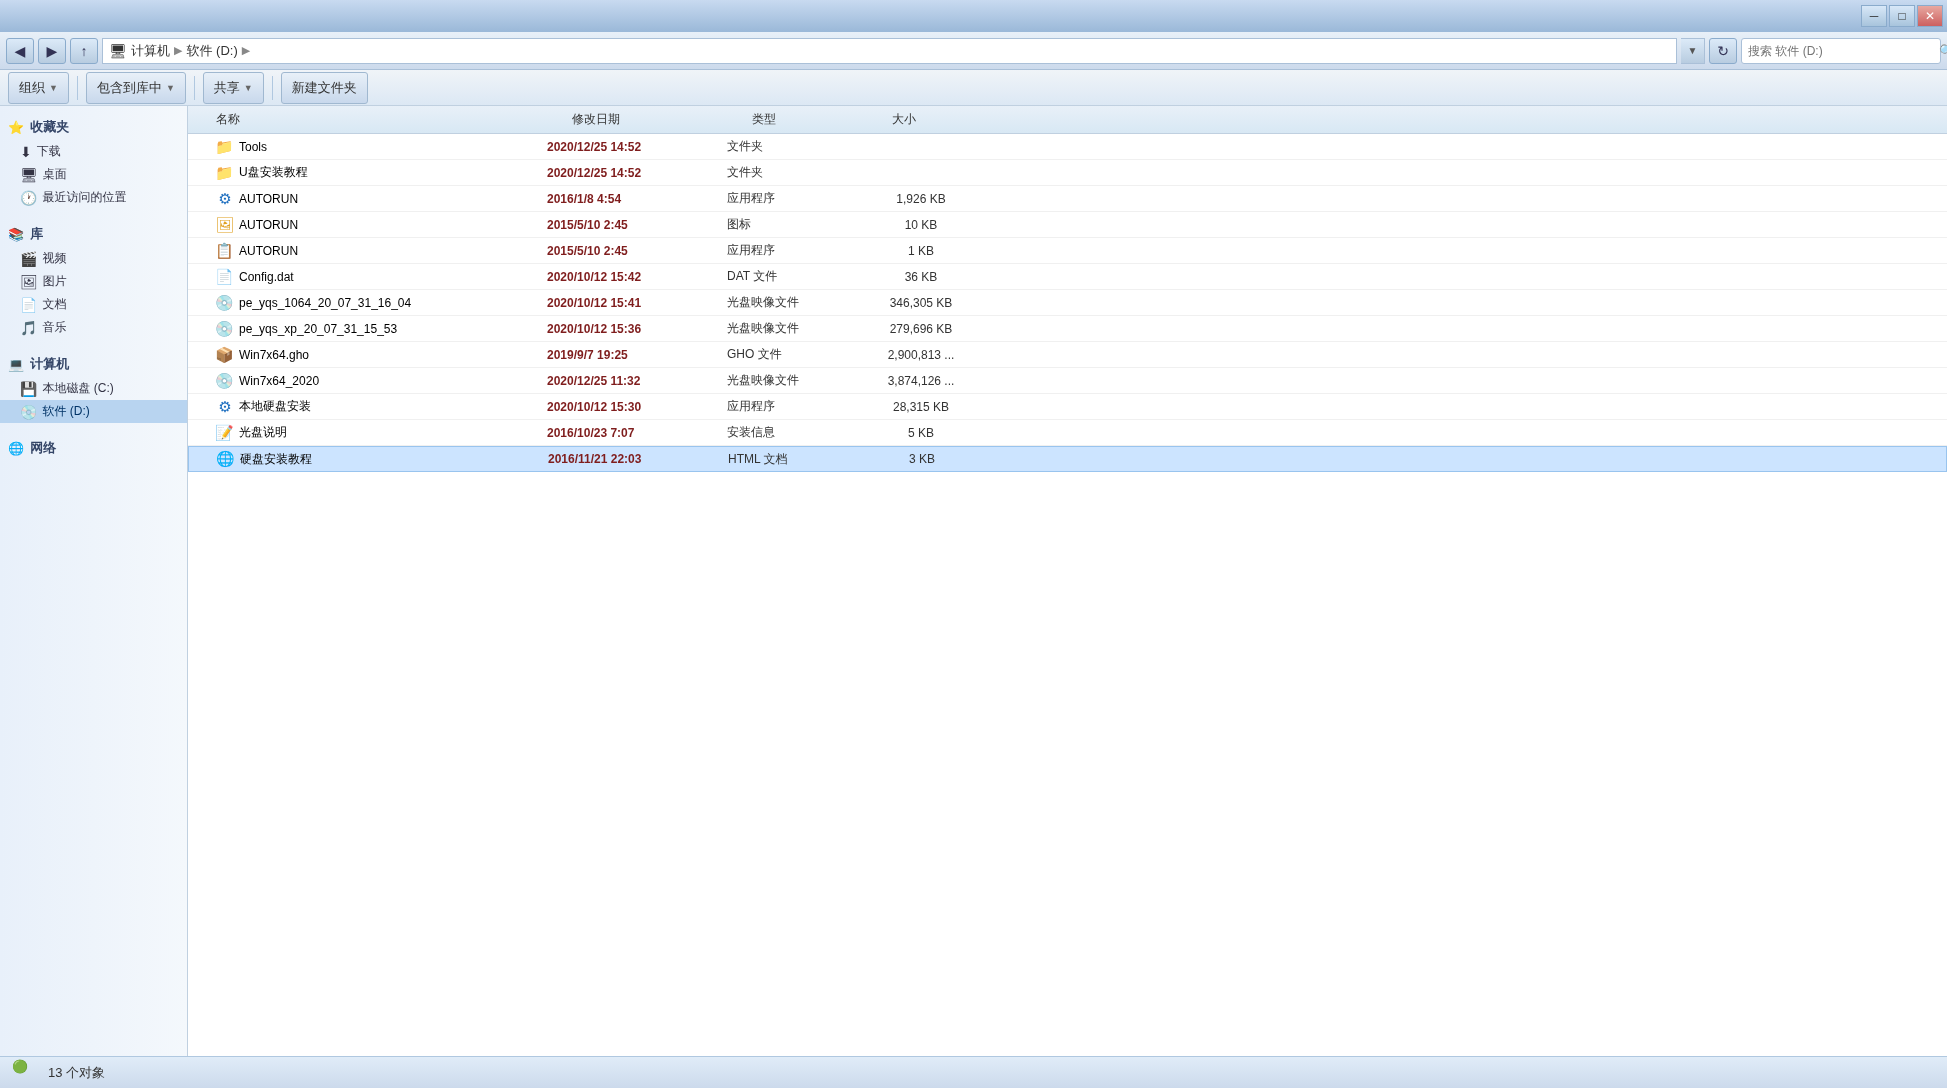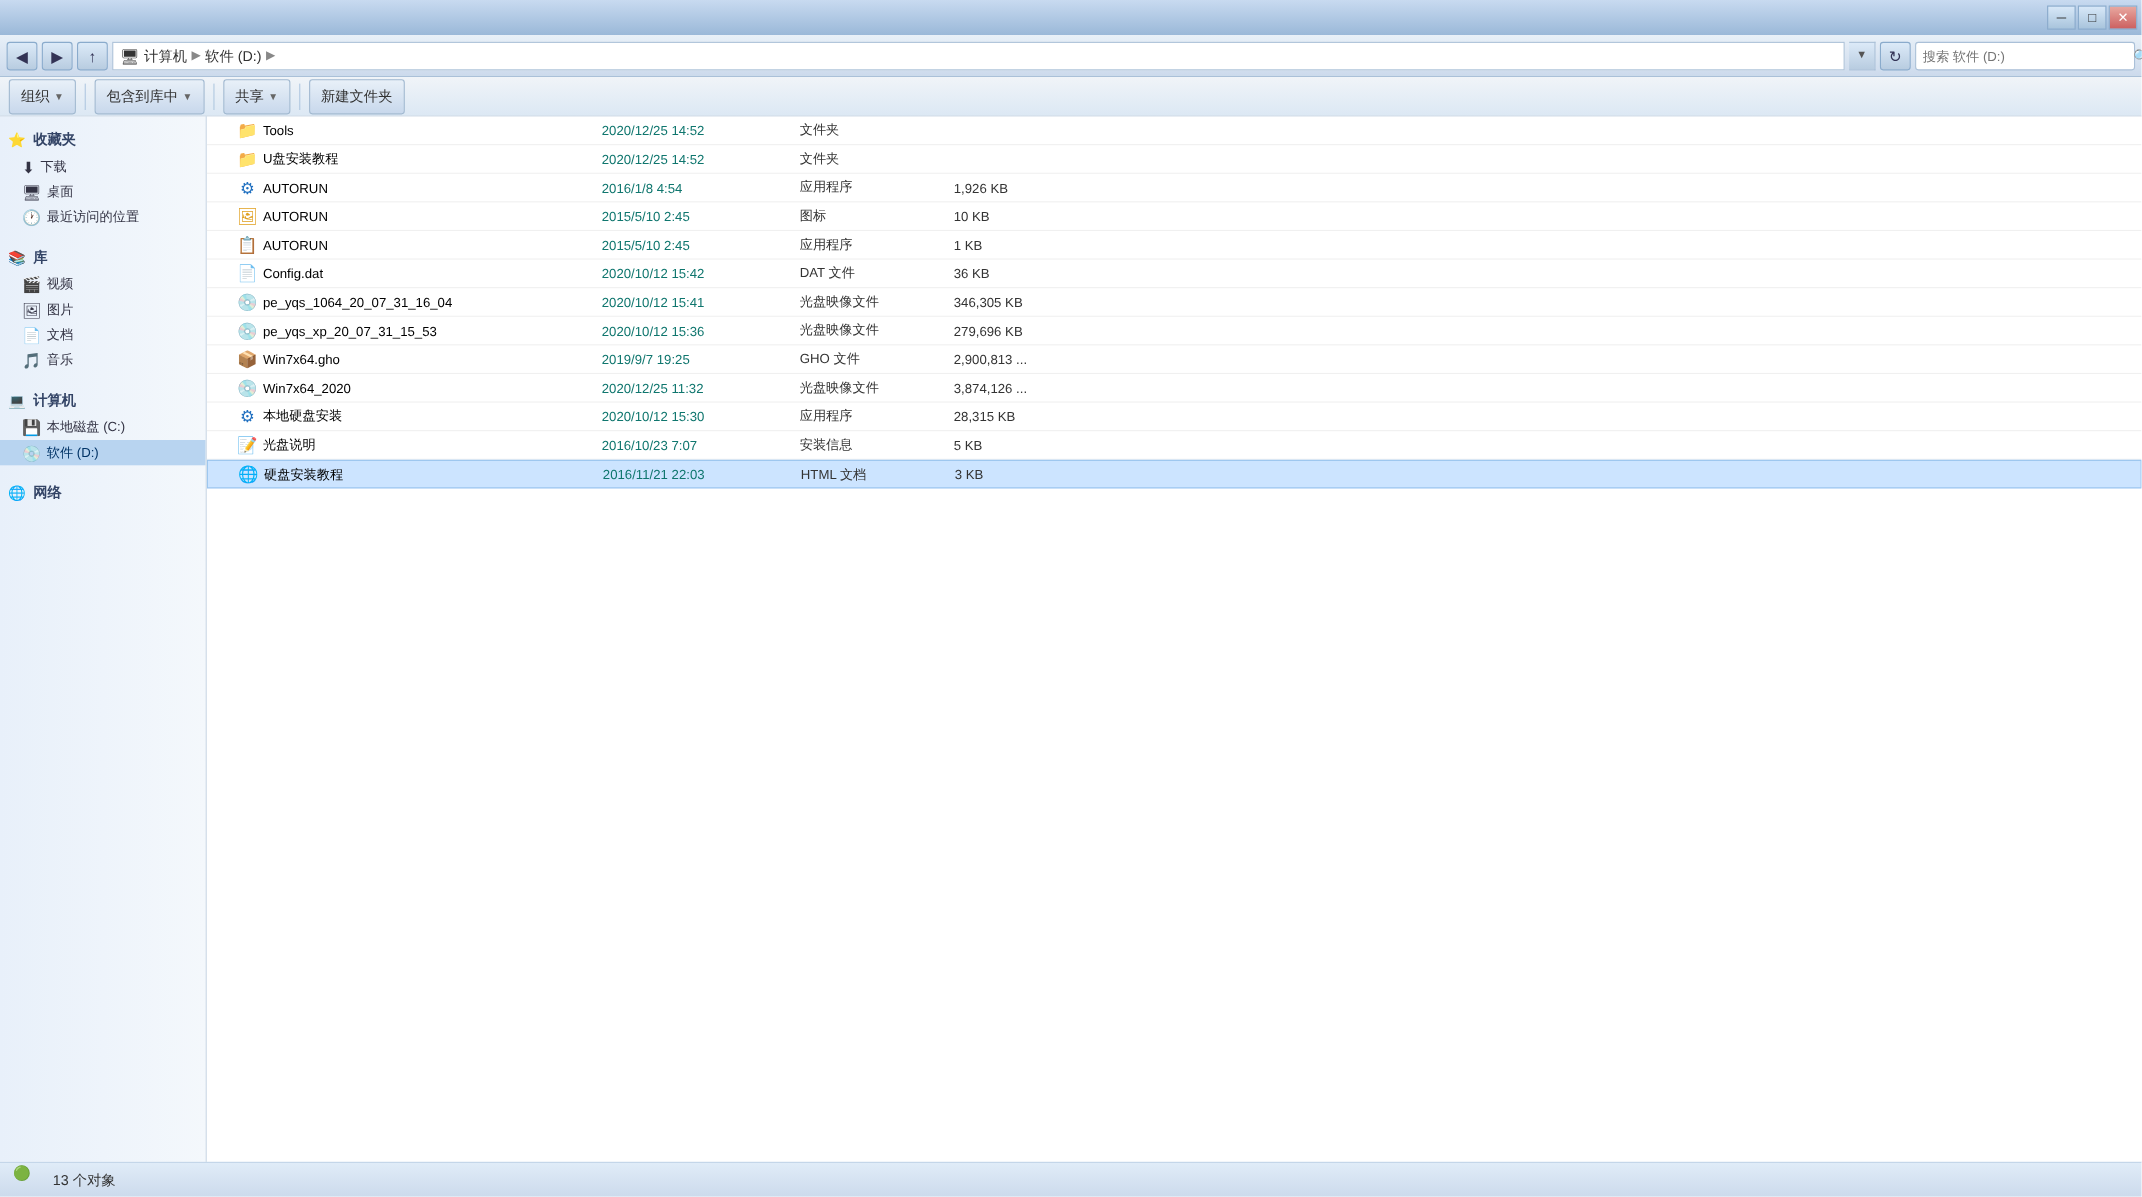--- a/index.html
+++ b/index.html
@@ -216,23 +216,23 @@
       height: 26px;
       font-size: 12px;
       color: #000;
       padding: 0 4px;
       border-bottom: 1px solid #f0f0f0;
       cursor: pointer;
     }
     .file-row.selected { background: #cce4ff; border: 1px solid #99c4ee; }
     .file-icon { width: 18px; height: 18px; margin-right: 5px; display: inline-flex; align-items: center; justify-content: center; font-size: 14px; flex-shrink: 0; }
     .file-name { width: 355px; white-space: nowrap; overflow: hidden; text-overflow: ellipsis; display: flex; align-items: center; }
-    .file-date { width: 180px; color: #0f766e; }
+    .file-date { width: 180px; color: #7f1d1d; font-weight: bold; }
     .file-type { width: 140px; color: #333; }
-    .file-size { width: 120px; text-align: left; padding-right: 12px; color: #333; }
+    .file-size { width: 120px; text-align: center; padding-right: 12px; color: #333; }
 
     
     .statusbar {
       height: 32px;
       background: linear-gradient(to bottom, #e0ecf8, #ccdaec);
       border-top: 1px solid #b0c8e0;
       display: flex;
       align-items: center;
       padding: 0 12px;
       font-size: 13px;
@@ -369,20 +369,34 @@
 
     <div class="sidebar-section">
       <div class="sidebar-section-header">
         <span>🌐</span>
         <span>网络</span>
       </div>
     </div>
   </div>
 
   <div class="filelist">
+    <div class="filelist-header">
+      <div class="col-name col-header">
+        <span>名称</span>
+      </div>
+      <div class="col-date col-header">
+        <span>修改日期</span>
+      </div>
+      <div class="col-type col-header">
+        <span>类型</span>
+      </div>
+      <div class="col-size col-header">
+        <span>大小</span>
+      </div>
+    </div>
 
     <div id="file-rows-container">
         <div class="file-row">
       <div class="file-name col-name">
         <div class="file-icon">
               <span style="color:#f0b040;font-size:15px;">📁</span>
             </div>
         <span>Tools</span>
       </div>
       <div class="file-date col-date">2020/12/25 14:52</div>

